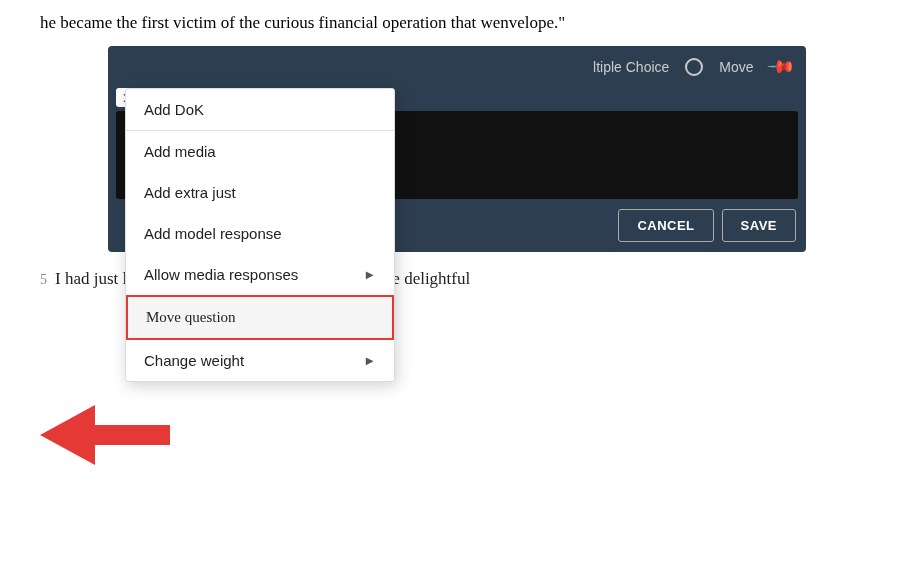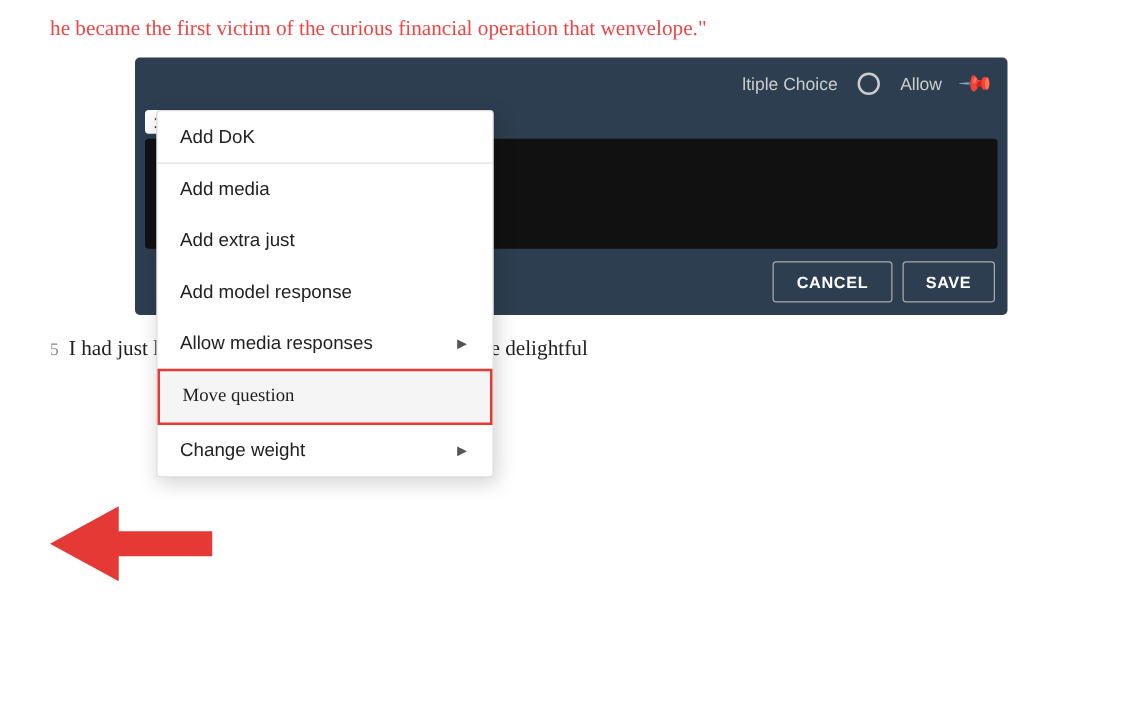--- a/index.html
+++ b/index.html
@@ -9,21 +9,21 @@
       width: 914px;
       height: 563px;
       overflow: hidden;
       position: relative;
     }
 
     .page-text {
       padding: 12px 40px 0 40px;
       font-size: 17px;
       line-height: 1.5;
-      color: #ef4444;
+      color: #000000;
     }
 
     .page-text-top {
       padding: 10px 40px 10px 40px;
     }
 
     
     .question-card {
       background: #2d3e50;
       margin: 0 108px;
@@ -221,21 +221,21 @@
 
 <div class="page-text page-text-top">
   <span>he became the first victim of the curious financial operation that we</span><span>nvelope."</span>
 </div>
 
 <div class="question-card">
   <div class="card-header">
     <div class="card-header-tabs">
       <span class="tab-label">ltiple Choice</span>
       <span class="poll-radio"></span>
-      <span class="poll-label">Allow</span>
+      <span class="poll-label">Move</span>
     </div>
     <span class="pin-icon">📌</span>
   </div>
   <div style="padding: 0 8px 4px 8px;">
     <span class="badge">1)</span>
   </div>
   <div class="card-body">
     <div class="card-body-text">
       <div>author is setting up for here?</div>
       <div>y example from the first few</div>

